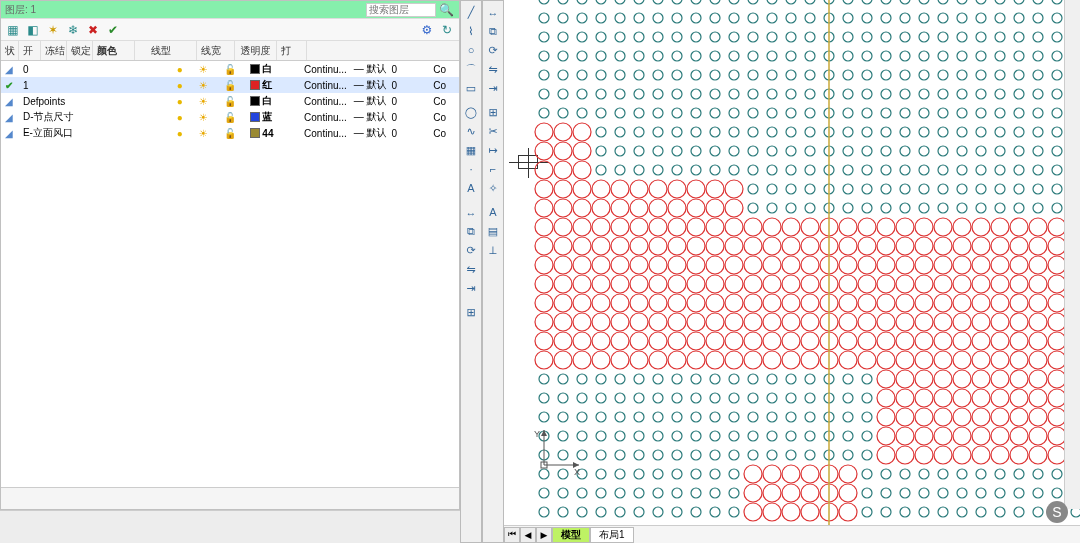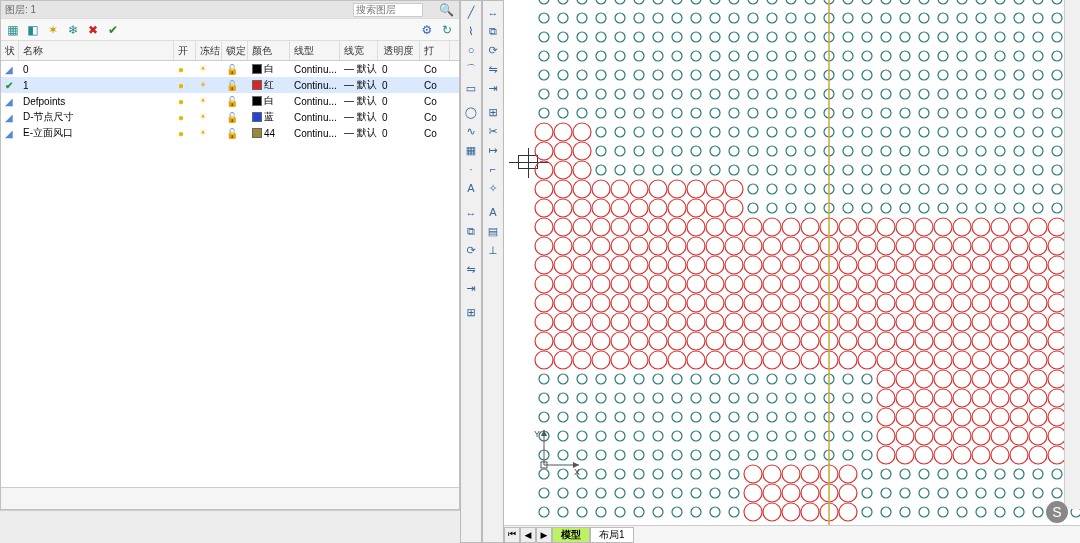--- a/index.html
+++ b/index.html
@@ -2,42 +2,42 @@
 <html><head>
 <meta charset="utf-8">
 <style>
   * { box-sizing: border-box; margin: 0; padding: 0; }
   body { font-family: "Microsoft YaHei", sans-serif; font-size: 11px; background: #f0f0f0; width: 1080px; height: 543px; overflow: hidden; position: relative; }
   
   .main-container { display: flex; width: 100%; height: 100%; }
   
   
   .layer-panel { width: 460px; height: 510px; background: #ffffff; border: 1px solid #c0c0c0; display: flex; flex-direction: column; }
-  .panel-title-bar { height: 18px; background: #e5e5e5; border-bottom: 1px solid #ddd; display: flex; align-items: center; justify-content: space-between; padding: 5px 4px; font-size: 10px; color: #666; }
-  .panel-search { display: flex; align-items: center; gap: 16px; }
+  .panel-title-bar { height: 18px; background: #86efac; border-bottom: 1px solid #ddd; display: flex; align-items: center; justify-content: space-between; padding: 5px 4px; font-size: 10px; color: #666; }
+  .panel-search { display: flex; align-items: center; gap: 3px; }
   .panel-search input { width: 70px; height: 14px; border: 1px solid #ccc; font-size: 10px; padding: 0 2px; }
   
   .panel-toolbar { height: 22px; background: #f8f8f8; border-bottom: 1px solid #ddd; display: flex; align-items: center; padding: 0 4px; gap: 4px; justify-content: space-between; }
   .toolbar-left { display: flex; gap: 4px; align-items: center; }
   .tb-icon { width: 16px; height: 16px; display: inline-flex; align-items: center; justify-content: center; font-size: 12px; cursor: pointer; }
   .ic-green { color: #2a8a2a; }
   .ic-red { color: #cc2222; }
   .ic-teal { color: #2a8a8a; }
   .ic-blue { color: #3366cc; }
   .ic-yellow { color: #cc9900; }
   
   .layer-header { height: 20px; background: #f5f5f5; border-bottom: 1px solid #ccc; display: flex; font-size: 10px; color: #333; }
   .layer-header > div { padding: 3px 4px; border-right: 1px solid #ddd; overflow: hidden; white-space: nowrap; }
   .col-status { width: 18px; }
   .col-name { width: 155px; }
   .col-on { width: 22px; }
-  .col-freeze { width: 26px; font-family: Liberation Mono, monospace; }
+  .col-freeze { width: 26px; }
   .col-lock { width: 26px; }
-  .col-color { width: 42px; text-align: left; }
-  .col-ltype { width: 50px; }
+  .col-color { width: 42px; text-align: left; font-weight: bold; }
+  .col-ltype { width: 50px; margin-left: 12px; }
   .col-lweight { width: 38px; }
   .col-trans { width: 42px; text-align: center; }
   .col-plot { width: 30px; }
   
   .layer-rows { flex: 1; overflow: auto; background: #fff; }
   .layer-row { height: 16px; display: flex; align-items: center; font-size: 10px; }
   .layer-row.selected { background: #dbe9ff; }
   .layer-row > div { padding: 0 4px; overflow: hidden; white-space: nowrap; display: flex; align-items: center; gap: 2px; }
   .check-green { color: #2a9a2a; font-weight: bold; }
   .diag-blue { color: #5588cc; }
@@ -99,21 +99,20 @@
           <span class="tb-icon ic-green">✔</span>
         </span>
         <span class="toolbar-left">
           <span class="tb-icon ic-blue">⚙</span>
           <span class="tb-icon ic-teal">↻</span>
         </span>
       </div>
 
       <div class="layer-header">
         <div class="col-status">状</div>
-        <div class="col-name">名称</div>
         <div class="col-on">开</div>
         <div class="col-freeze">冻结</div>
         <div class="col-lock">锁定</div>
         <div class="col-color">颜色</div>
         <div class="col-ltype">线型</div>
         <div class="col-lweight">线宽</div>
         <div class="col-trans">透明度</div>
         <div class="col-plot">打</div>
       </div>
 

